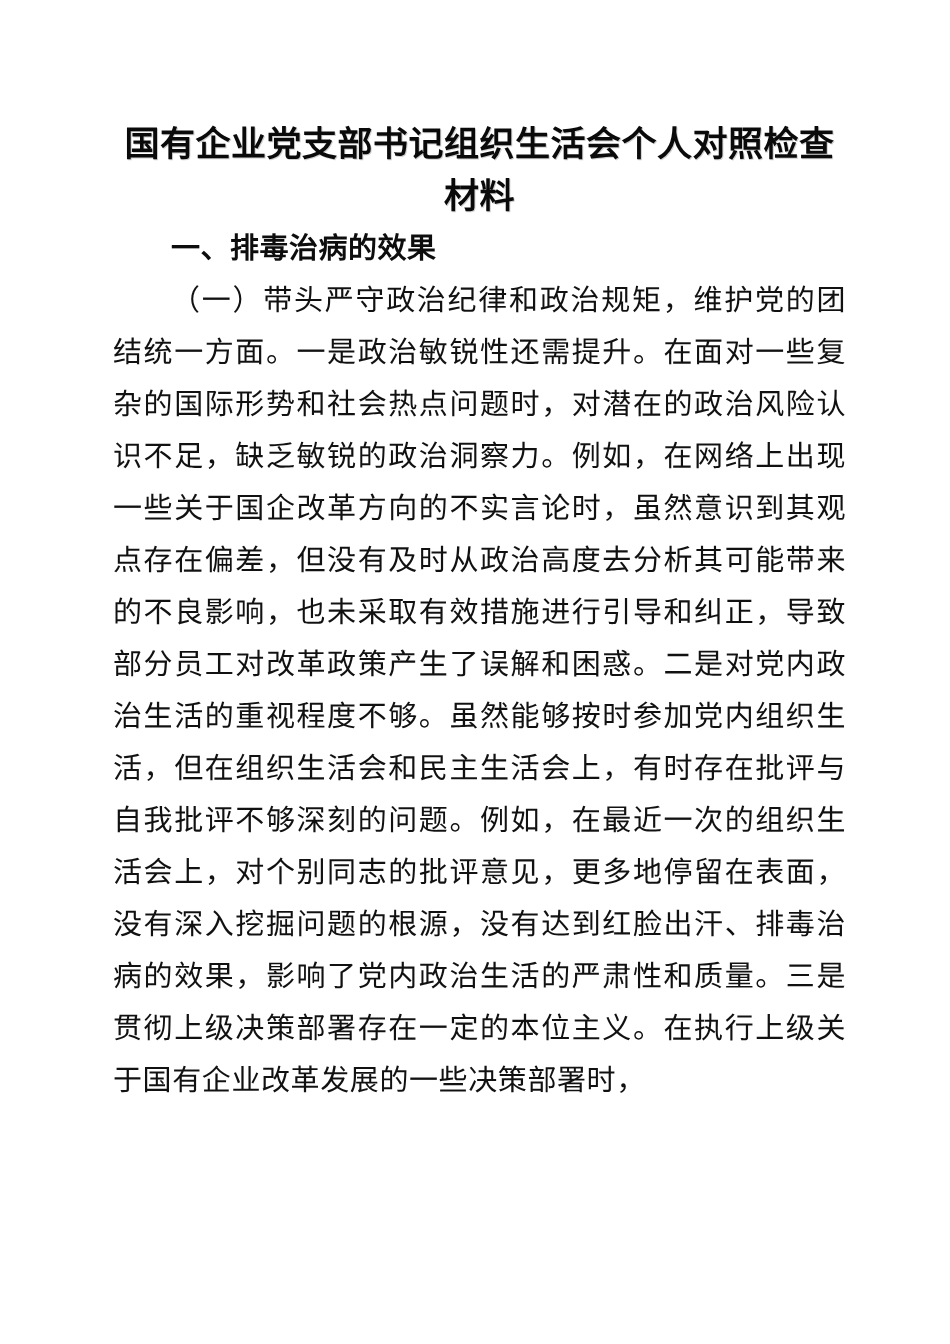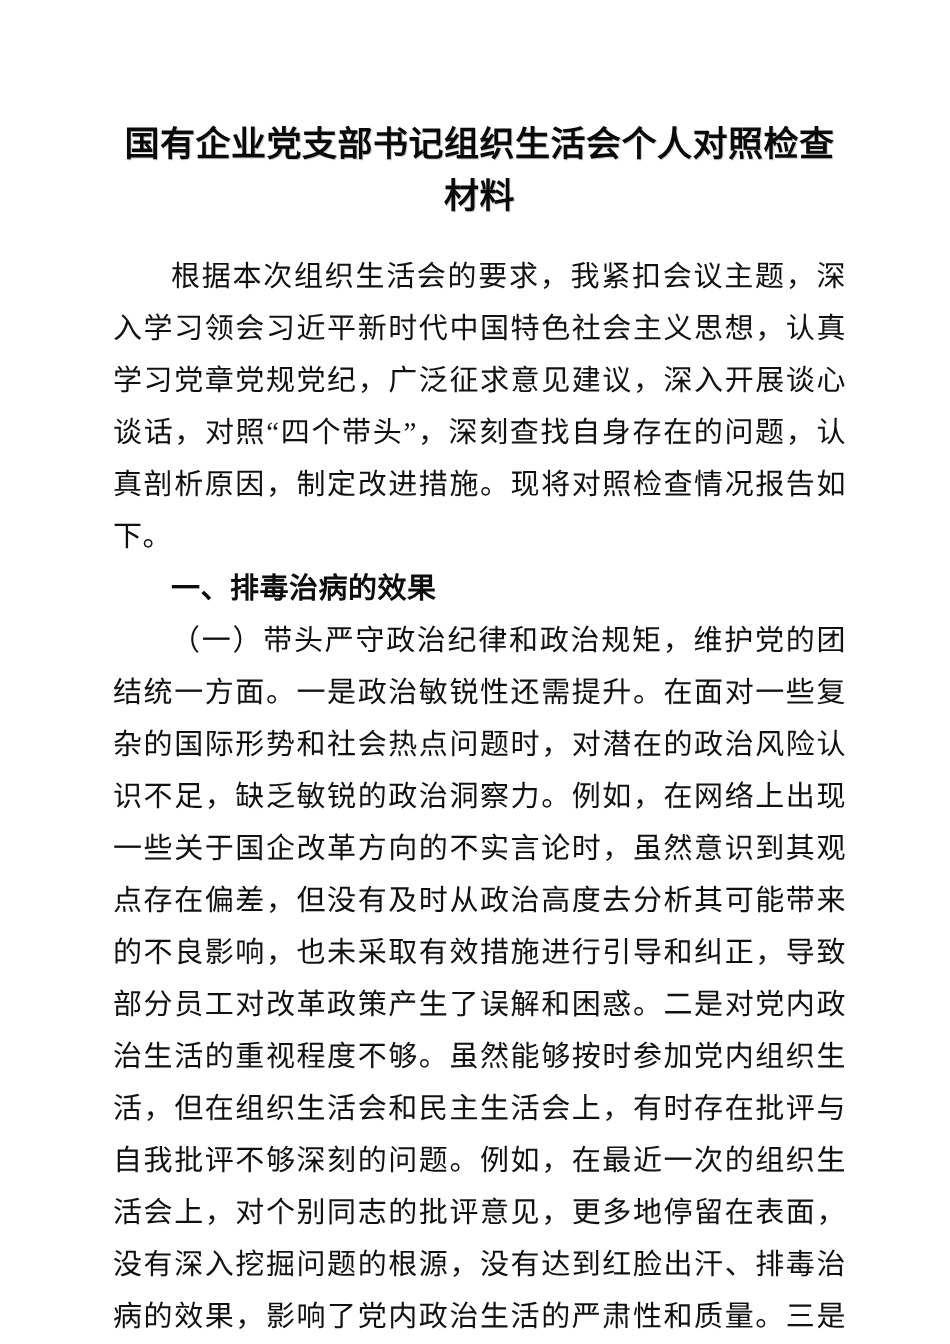--- a/index.html
+++ b/index.html
@@ -96,20 +96,19 @@
 <body>
 
 <div class="page">
   <div class="content">
 
     <h1 class="doc-title">
       <span>国有企业党支部书记组织生活会个人对照检查</span><br>
       <span>材料</span>
     </h1>
 
-    <p class="para first no-stretch">根据本次组织生活会的要求，我紧扣会议主题，深入学习领会习近平新时代中国特色社会主义思想，认真学习党章党规党纪，广泛征求意见建议，深入开展谈心谈话，对照“四个带头”，深刻查找自身存在的问题，认真剖析原因，制定改进措施。现将对照检查情况报告如下。</p>
 
     <h2 class="sec-heading">一、排毒治病的效果</h2>
 
     <p class="para no-stretch"><span class="bold">（一）带头严守政治纪律和政治规矩，维护党的团结统一方面。</span><span>一是政治敏锐性还需提升。在面对一些复杂的国际形势和社会热点问题时，对潜在的政治风险认识不足，缺乏敏锐的政治洞察力。例如，在网络上出现一些关于国企改革方向的不实言论时，虽然意识到其观点存在偏差，但没有及时从政治高度去分析其可能带来的不良影响，也未采取有效措施进行引导和纠正，导致部分员工对改革政策产生了误解和困惑。二是对党内政治生活的重视程度不够。虽然能够按时参加党内组织生活，但在组织生活会和民主生活会上，有时存在批评与自我批评不够深刻的问题。例如，在最近一次的组织生活会上，对个别同志的批评意见，更多地停留在表面，没有深入挖掘问题的根源，没有达到红脸出汗、排毒治病的效果，影响了党内政治生活的严肃性和质量。三是贯彻上级决策部署存在一定的本位主义。在执行上级关于国有企业改革发展的一些决策部署时，</span></p>
 
   </div>
 </div>
 
 </body></html>

